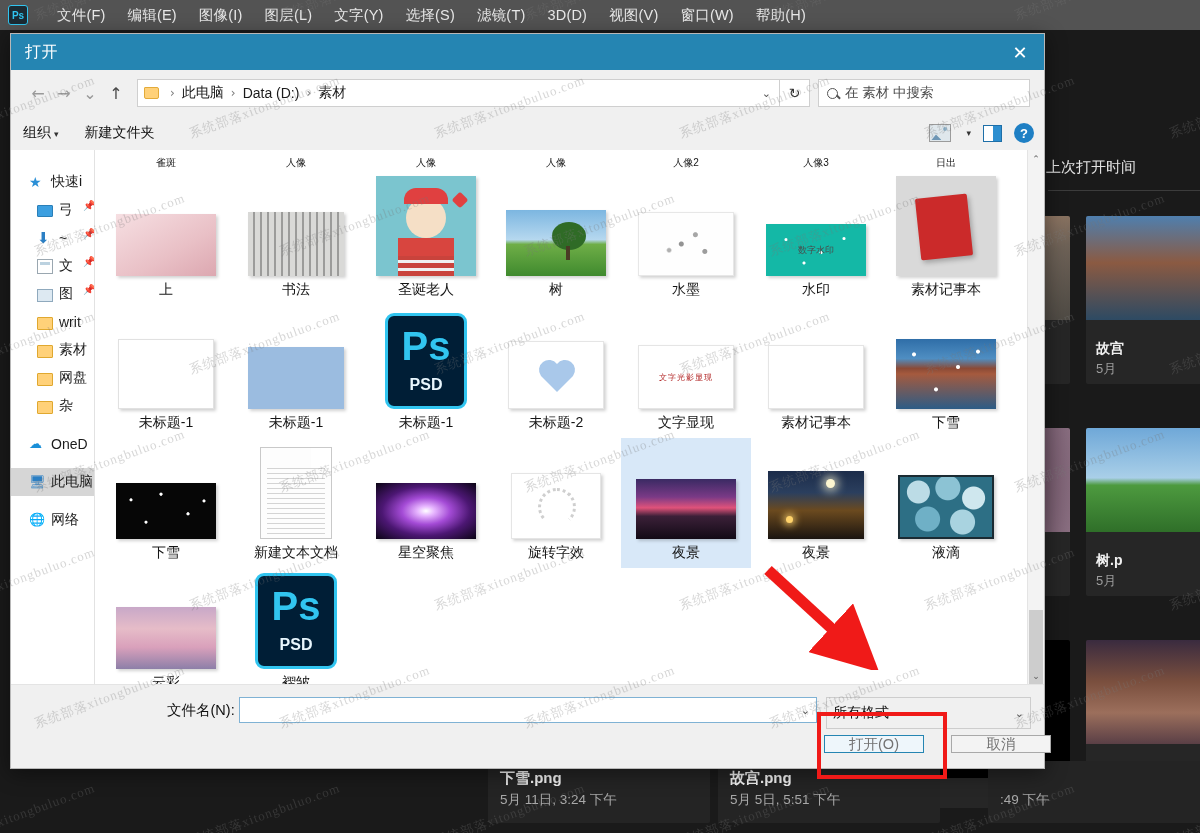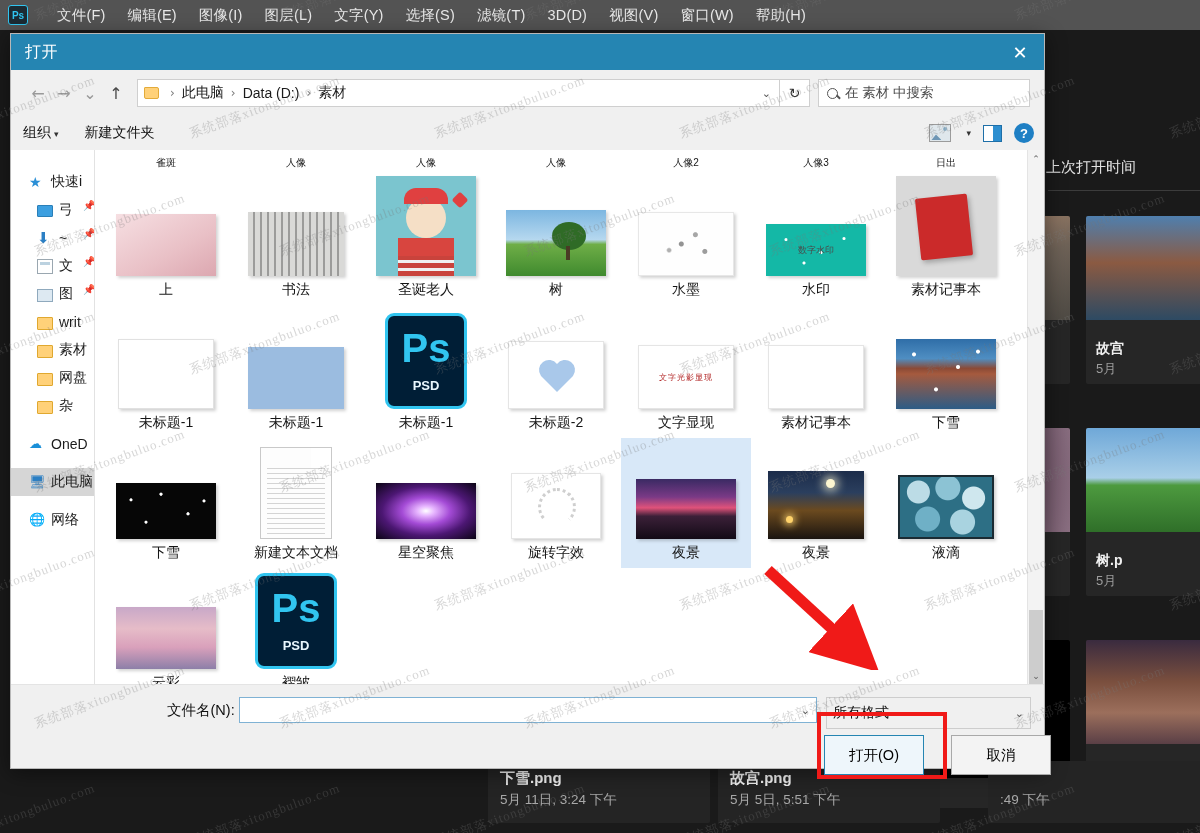--- a/index.html
+++ b/index.html
@@ -247,21 +247,21 @@
   }
   .shadowed { box-shadow: 2px 2px 3px rgba(0,0,0,.18); }
 
   
   .psd-ico {
     width: 82px; height: 96px; background: #001e36; border: 3px solid #31c5f0;
     border-radius: 9px; position: relative;
     display: flex; flex-direction: column; align-items: center; justify-content: center;
   }
   .psd-ico .ps { color: #31c5f0; font-size: 40px; font-weight: bold; line-height: .9; }
-  .psd-ico .lbl { color: #e8f6fd; font-size: 13px; font-weight: bold; margin-top: 12px; }
+  .psd-ico .lbl { color: #e8f6fd; font-size: 16px; font-weight: bold; margin-top: 12px; }
 
   
   .txt-ico {
     width: 72px; height: 92px; background: #fdfdfd; border: 1px solid #c9c9c9;
     position: relative; overflow: hidden;
   }
   .txt-ico::before {
     content:''; position:absolute; right:0; top:0; border-width: 0 20px 20px 0;
     border-style: solid; border-color: #e6e6e6 #fff #fff #e6e6e6;
   }
@@ -299,23 +299,23 @@
   #fname-input .val { font-size: 14px; color: #111; flex: 1; }
   #fname-input .caret { font-size: 11px; color: #555; font-family:"DejaVu Sans",sans-serif; }
   #filter-combo {
     position: absolute; left: 815px; top: 12px; width: 205px; height: 26px;
     background: #f0f0f0; border: 1px solid #cdcdcd;
     display: flex; align-items: center; padding: 15px 6px;
   }
   #filter-combo .val { font-size: 14px; color: #111; flex: 1; }
   #filter-combo .caret { font-size: 11px; color: #555; font-family:"DejaVu Sans",sans-serif; }
   .dlg-btn {
-    position: absolute; top: 50px; height: 40px; width: 100px;
+    position: absolute; top: 50px; height: 18px; width: 100px;
     background: #f3f3f3; border: 1px solid #a9a9a9;
-    font-size: 14.5px; color: #000000;
+    font-size: 14.5px; color: #737373;
     display: flex; align-items: center; justify-content: center;
   }
   #btn-open { left: 813px; border-color: #2585b2; background: #eef6fb; }
   #btn-cancel { left: 940px; }
 
   
   #red-rect {
     position: absolute; left: 817px; top: 712px; width: 130px; height: 67px;
     border: 4px solid #f01a18; z-index: 60; pointer-events: none;
   }

